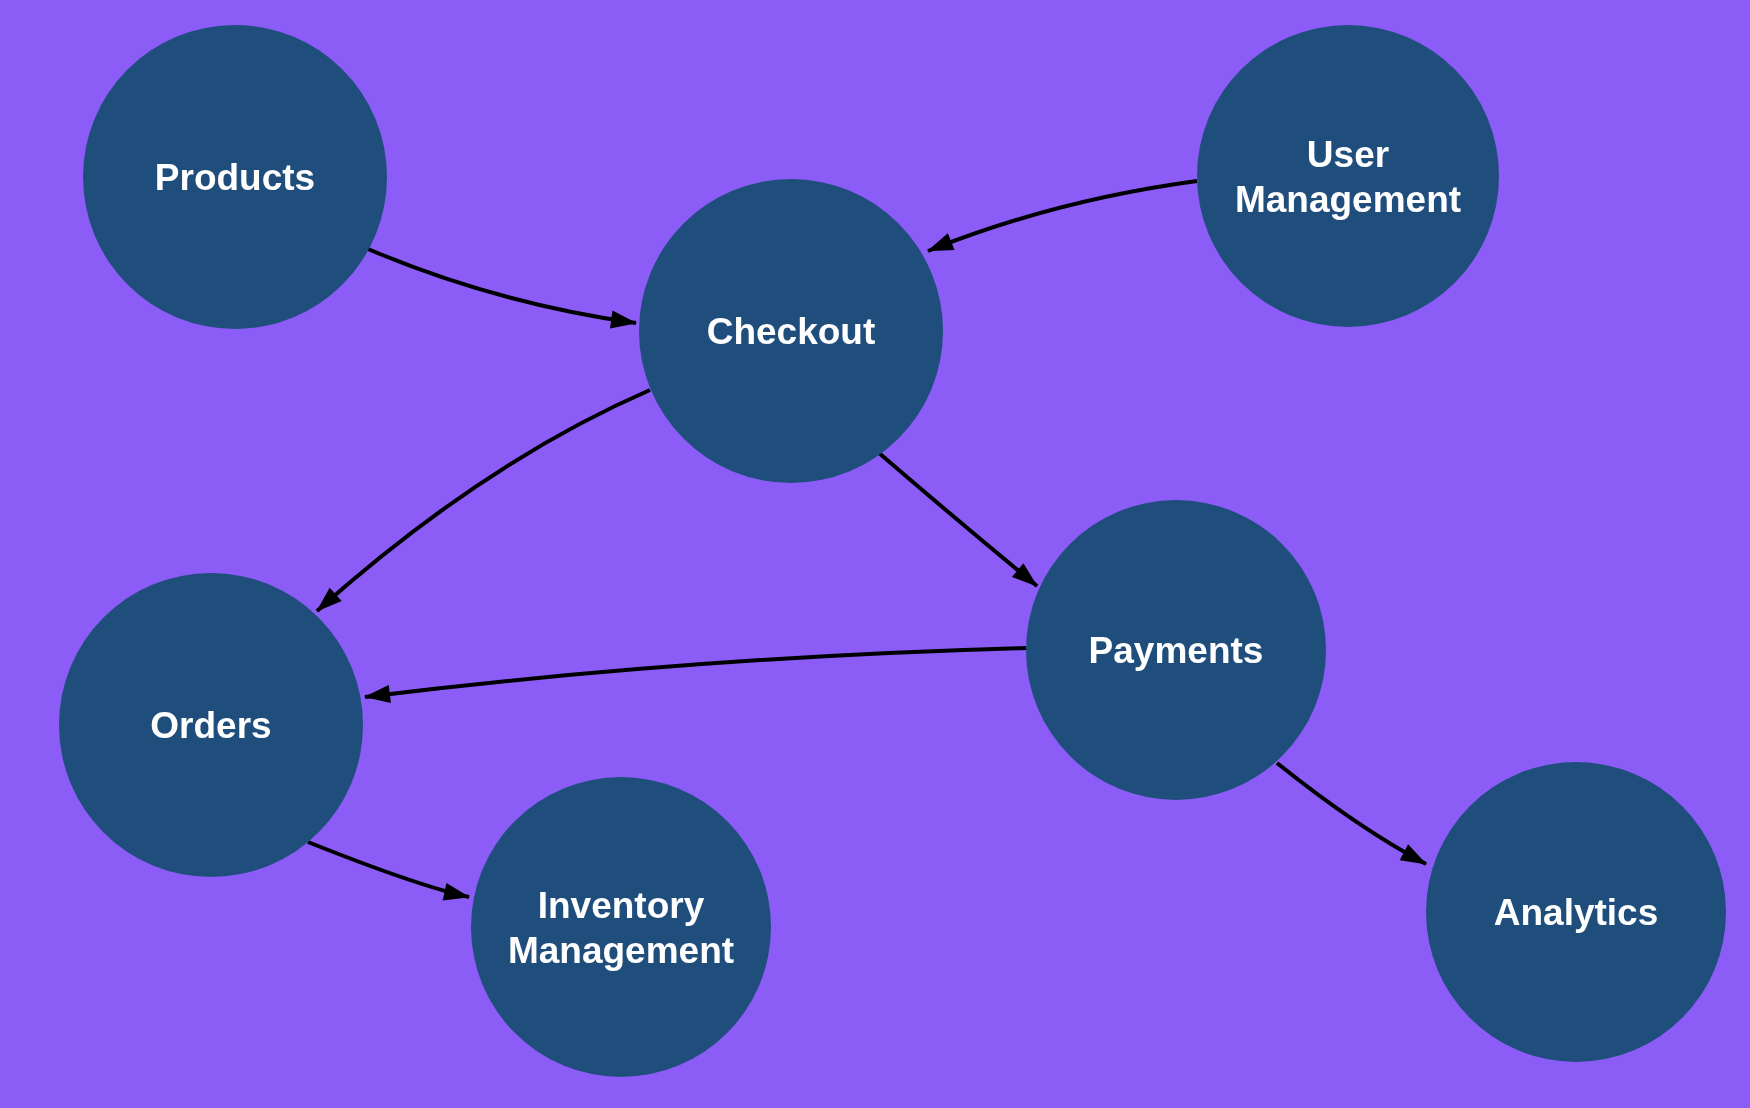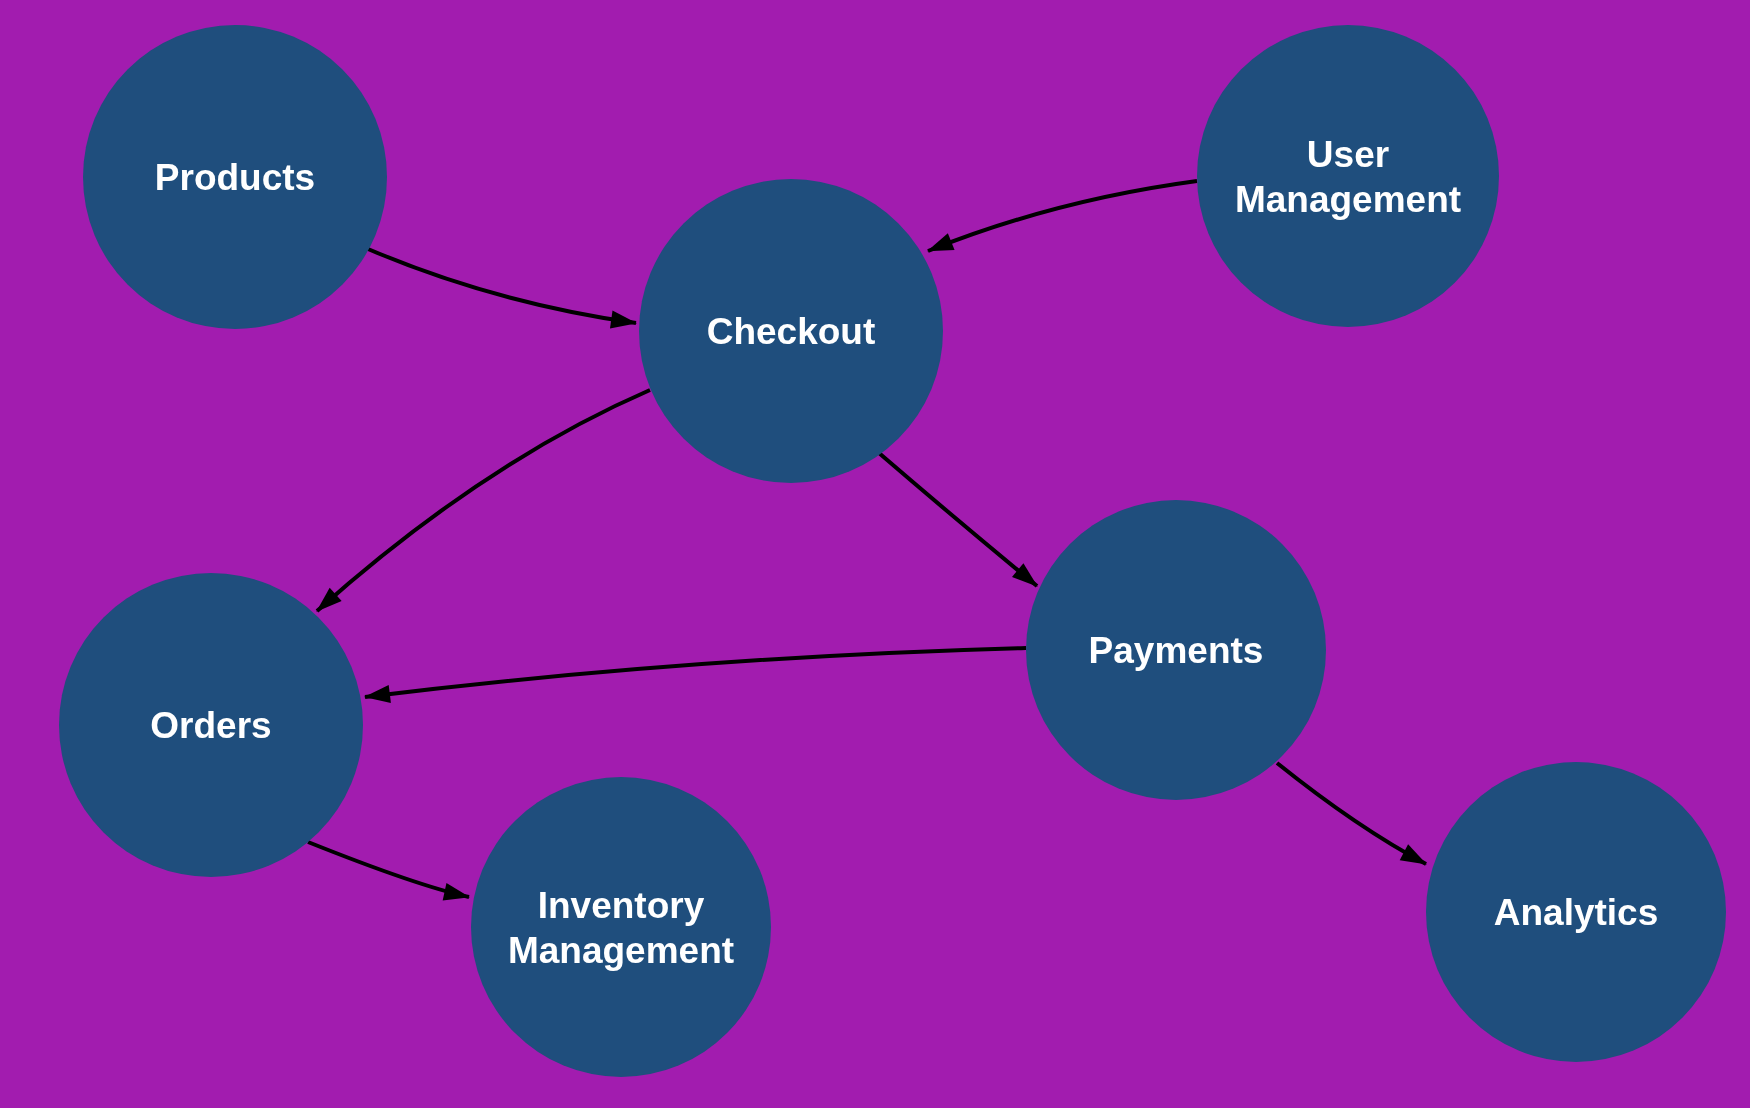--- a/index.html
+++ b/index.html
@@ -4,21 +4,21 @@
 <style>
   html, body {
     margin: 0;
     padding: 0;
     background: #ffffff;
   }
   .page {
     position: relative;
     width: 1750px;
     height: 1108px;
-    background: #a21caf;
+    background: #8b5cf6;
     overflow: hidden;
     font-family: "Liberation Sans", sans-serif;
   }
   #diagram-svg {
     position: absolute;
     left: 0;
     top: 0;
   }
   #diagram-svg path.edge {
     fill: none;

